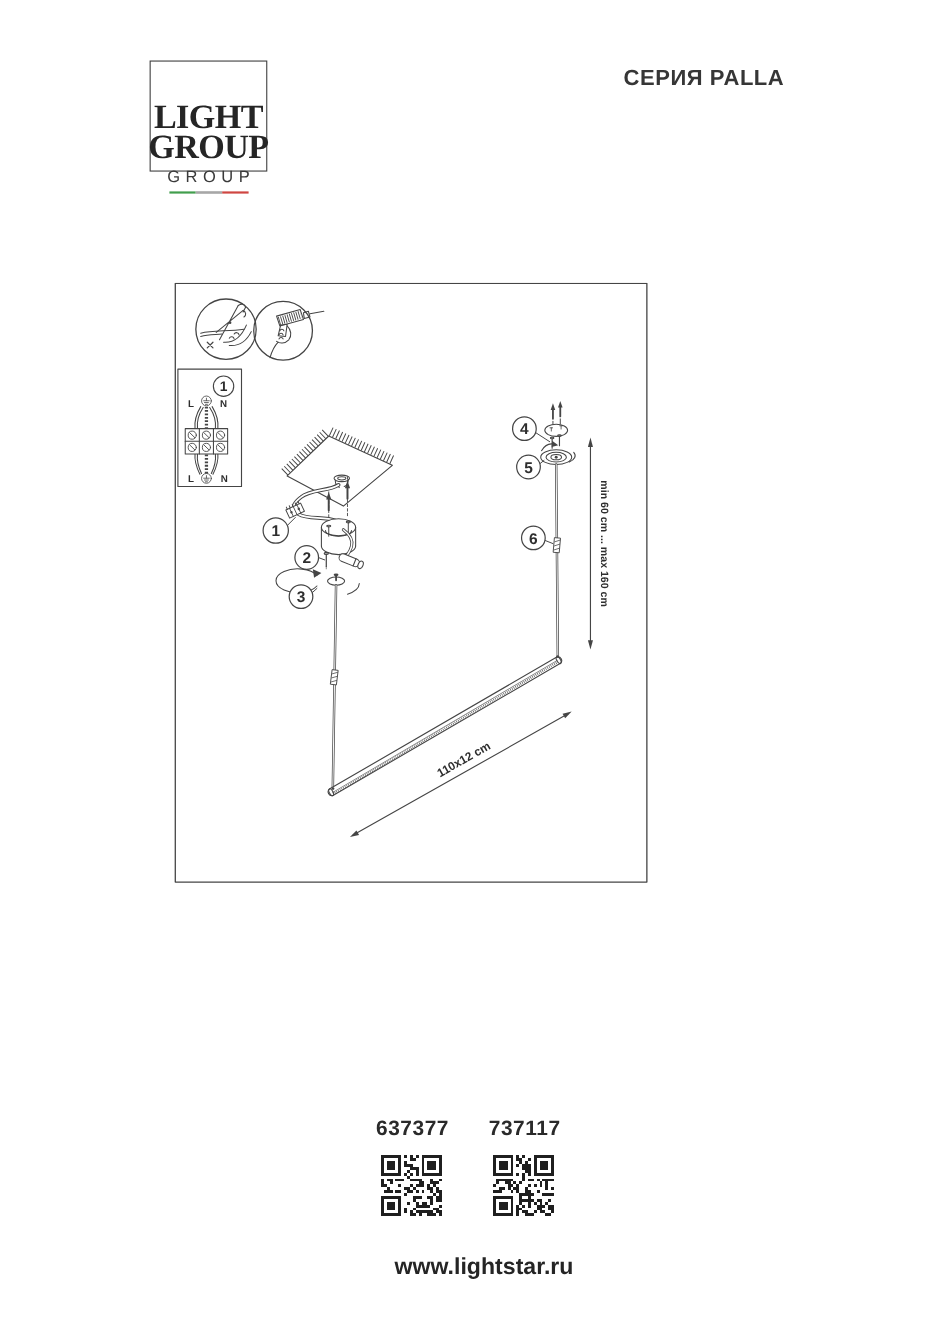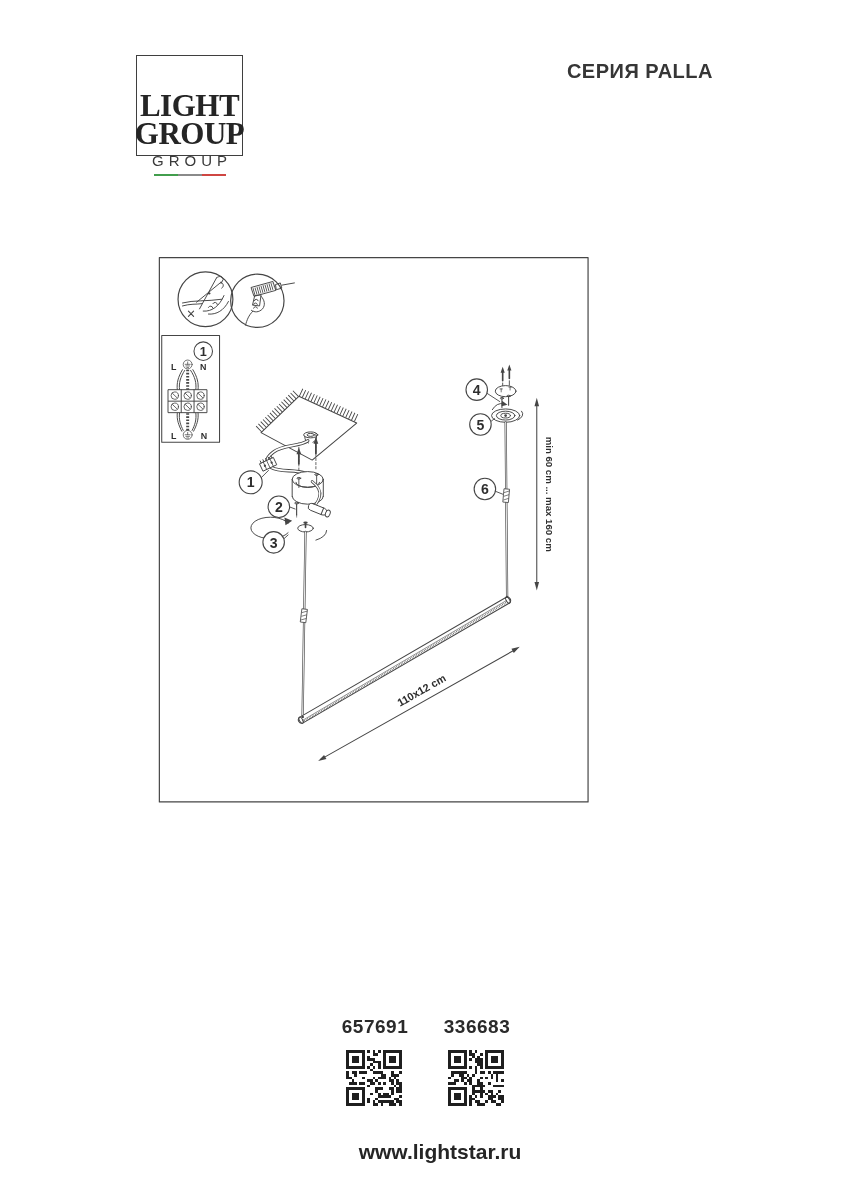--- a/index.html
+++ b/index.html
@@ -279,22 +279,22 @@
 
     <g>
       <line x1="352" y1="934.5" x2="616" y2="785.5" stroke-width="1.4"></line>
       <polygon points="348,937 359.2,934.4 356,928.8" fill="#454545" stroke="none"></polygon>
       <polygon points="620,783 612,791.2 608.8,785.6" fill="#454545" stroke="none"></polygon>
       <text transform="translate(490,846) rotate(-29.5)" text-anchor="middle" font-size="14.5" font-weight="bold" fill="#2e2e2e" stroke="none">110x12 cm</text>
     </g>
   </g>
 </svg>
 
-<div class="abs art-label" style="left:341px;">657691</div>
-<div class="abs art-label" style="left:443px;">336683</div>
+<div class="abs art-label" style="left:341px;">637377</div>
+<div class="abs art-label" style="left:443px;">737117</div>
 
 <svg class="abs qr-wrap" style="left:341px;" viewBox="0 0 25 25" shape-rendering="crispEdges">
     <rect x="0" y="0" width="25" height="25" fill="#ffffff"></rect>
     <path d="M2 2h1v1h-1zM3 2h1v1h-1zM4 2h1v1h-1zM5 2h1v1h-1zM6 2h1v1h-1zM7 2h1v1h-1zM8 2h1v1h-1zM10 2h1v1h-1zM12 2h1v1h-1zM14 2h1v1h-1zM16 2h1v1h-1zM17 2h1v1h-1zM18 2h1v1h-1zM19 2h1v1h-1zM20 2h1v1h-1zM21 2h1v1h-1zM22 2h1v1h-1zM2 3h1v1h-1zM8 3h1v1h-1zM12 3h1v1h-1zM13 3h1v1h-1zM16 3h1v1h-1zM22 3h1v1h-1zM2 4h1v1h-1zM4 4h1v1h-1zM5 4h1v1h-1zM6 4h1v1h-1zM8 4h1v1h-1zM10 4h1v1h-1zM16 4h1v1h-1zM18 4h1v1h-1zM19 4h1v1h-1zM20 4h1v1h-1zM22 4h1v1h-1zM2 5h1v1h-1zM4 5h1v1h-1zM5 5h1v1h-1zM6 5h1v1h-1zM8 5h1v1h-1zM10 5h1v1h-1zM11 5h1v1h-1zM12 5h1v1h-1zM16 5h1v1h-1zM18 5h1v1h-1zM19 5h1v1h-1zM20 5h1v1h-1zM22 5h1v1h-1zM2 6h1v1h-1zM4 6h1v1h-1zM5 6h1v1h-1zM6 6h1v1h-1zM8 6h1v1h-1zM12 6h1v1h-1zM13 6h1v1h-1zM14 6h1v1h-1zM16 6h1v1h-1zM18 6h1v1h-1zM19 6h1v1h-1zM20 6h1v1h-1zM22 6h1v1h-1zM2 7h1v1h-1zM8 7h1v1h-1zM11 7h1v1h-1zM14 7h1v1h-1zM16 7h1v1h-1zM22 7h1v1h-1zM2 8h1v1h-1zM3 8h1v1h-1zM4 8h1v1h-1zM5 8h1v1h-1zM6 8h1v1h-1zM7 8h1v1h-1zM8 8h1v1h-1zM10 8h1v1h-1zM12 8h1v1h-1zM14 8h1v1h-1zM16 8h1v1h-1zM17 8h1v1h-1zM18 8h1v1h-1zM19 8h1v1h-1zM20 8h1v1h-1zM21 8h1v1h-1zM22 8h1v1h-1zM11 9h1v1h-1zM2 10h1v1h-1zM4 10h1v1h-1zM5 10h1v1h-1zM7 10h1v1h-1zM8 10h1v1h-1zM9 10h1v1h-1zM12 10h1v1h-1zM13 10h1v1h-1zM14 10h1v1h-1zM15 10h1v1h-1zM19 10h1v1h-1zM22 10h1v1h-1zM2 11h1v1h-1zM5 11h1v1h-1zM15 11h1v1h-1zM16 11h1v1h-1zM19 11h1v1h-1zM20 11h1v1h-1zM21 11h1v1h-1zM2 12h1v1h-1zM3 12h1v1h-1zM8 12h1v1h-1zM12 12h1v1h-1zM14 12h1v1h-1zM15 12h1v1h-1zM16 12h1v1h-1zM18 12h1v1h-1zM20 12h1v1h-1zM4 13h1v1h-1zM10 13h1v1h-1zM11 13h1v1h-1zM13 13h1v1h-1zM18 13h1v1h-1zM19 13h1v1h-1zM21 13h1v1h-1zM3 14h1v1h-1zM4 14h1v1h-1zM5 14h1v1h-1zM7 14h1v1h-1zM8 14h1v1h-1zM11 14h1v1h-1zM12 14h1v1h-1zM14 14h1v1h-1zM16 14h1v1h-1zM19 14h1v1h-1zM21 14h1v1h-1zM22 14h1v1h-1zM10 15h1v1h-1zM20 15h1v1h-1zM22 15h1v1h-1zM2 16h1v1h-1zM3 16h1v1h-1zM4 16h1v1h-1zM5 16h1v1h-1zM6 16h1v1h-1zM7 16h1v1h-1zM8 16h1v1h-1zM13 16h1v1h-1zM14 16h1v1h-1zM15 16h1v1h-1zM18 16h1v1h-1zM19 16h1v1h-1zM21 16h1v1h-1zM22 16h1v1h-1zM2 17h1v1h-1zM8 17h1v1h-1zM13 17h1v1h-1zM19 17h1v1h-1zM21 17h1v1h-1zM22 17h1v1h-1zM2 18h1v1h-1zM4 18h1v1h-1zM5 18h1v1h-1zM6 18h1v1h-1zM8 18h1v1h-1zM11 18h1v1h-1zM14 18h1v1h-1zM16 18h1v1h-1zM17 18h1v1h-1zM19 18h1v1h-1zM2 19h1v1h-1zM4 19h1v1h-1zM5 19h1v1h-1zM6 19h1v1h-1zM8 19h1v1h-1zM14 19h1v1h-1zM15 19h1v1h-1zM16 19h1v1h-1zM17 19h1v1h-1zM18 19h1v1h-1zM22 19h1v1h-1zM2 20h1v1h-1zM4 20h1v1h-1zM5 20h1v1h-1zM6 20h1v1h-1zM8 20h1v1h-1zM10 20h1v1h-1zM13 20h1v1h-1zM20 20h1v1h-1zM21 20h1v1h-1zM2 21h1v1h-1zM8 21h1v1h-1zM10 21h1v1h-1zM12 21h1v1h-1zM14 21h1v1h-1zM15 21h1v1h-1zM16 21h1v1h-1zM17 21h1v1h-1zM18 21h1v1h-1zM19 21h1v1h-1zM21 21h1v1h-1zM22 21h1v1h-1zM2 22h1v1h-1zM3 22h1v1h-1zM4 22h1v1h-1zM5 22h1v1h-1zM6 22h1v1h-1zM7 22h1v1h-1zM8 22h1v1h-1zM12 22h1v1h-1zM13 22h1v1h-1zM15 22h1v1h-1zM18 22h1v1h-1zM19 22h1v1h-1zM20 22h1v1h-1zM22 22h1v1h-1z" fill="#1f1f1f"></path>
   </svg>
 <svg class="abs qr-wrap" style="left:443px;" viewBox="0 0 25 25" shape-rendering="crispEdges">
     <rect x="0" y="0" width="25" height="25" fill="#ffffff"></rect>
     <path d="M2 2h1v1h-1zM3 2h1v1h-1zM4 2h1v1h-1zM5 2h1v1h-1zM6 2h1v1h-1zM7 2h1v1h-1zM8 2h1v1h-1zM10 2h1v1h-1zM12 2h1v1h-1zM16 2h1v1h-1zM17 2h1v1h-1zM18 2h1v1h-1zM19 2h1v1h-1zM20 2h1v1h-1zM21 2h1v1h-1zM22 2h1v1h-1zM2 3h1v1h-1zM8 3h1v1h-1zM10 3h1v1h-1zM11 3h1v1h-1zM14 3h1v1h-1zM16 3h1v1h-1zM22 3h1v1h-1zM2 4h1v1h-1zM4 4h1v1h-1zM5 4h1v1h-1zM6 4h1v1h-1zM8 4h1v1h-1zM11 4h1v1h-1zM13 4h1v1h-1zM16 4h1v1h-1zM18 4h1v1h-1zM19 4h1v1h-1zM20 4h1v1h-1zM22 4h1v1h-1zM2 5h1v1h-1zM4 5h1v1h-1zM5 5h1v1h-1zM6 5h1v1h-1zM8 5h1v1h-1zM10 5h1v1h-1zM12 5h1v1h-1zM13 5h1v1h-1zM14 5h1v1h-1zM16 5h1v1h-1zM18 5h1v1h-1zM19 5h1v1h-1zM20 5h1v1h-1zM22 5h1v1h-1zM2 6h1v1h-1zM4 6h1v1h-1zM5 6h1v1h-1zM6 6h1v1h-1zM8 6h1v1h-1zM12 6h1v1h-1zM13 6h1v1h-1zM14 6h1v1h-1zM16 6h1v1h-1zM18 6h1v1h-1zM19 6h1v1h-1zM20 6h1v1h-1zM22 6h1v1h-1zM2 7h1v1h-1zM8 7h1v1h-1zM13 7h1v1h-1zM14 7h1v1h-1zM16 7h1v1h-1zM22 7h1v1h-1zM2 8h1v1h-1zM3 8h1v1h-1zM4 8h1v1h-1zM5 8h1v1h-1zM6 8h1v1h-1zM7 8h1v1h-1zM8 8h1v1h-1zM10 8h1v1h-1zM12 8h1v1h-1zM14 8h1v1h-1zM16 8h1v1h-1zM17 8h1v1h-1zM18 8h1v1h-1zM19 8h1v1h-1zM20 8h1v1h-1zM21 8h1v1h-1zM22 8h1v1h-1zM12 9h1v1h-1zM3 10h1v1h-1zM4 10h1v1h-1zM5 10h1v1h-1zM6 10h1v1h-1zM7 10h1v1h-1zM8 10h1v1h-1zM12 10h1v1h-1zM14 10h1v1h-1zM15 10h1v1h-1zM17 10h1v1h-1zM19 10h1v1h-1zM20 10h1v1h-1zM21 10h1v1h-1zM22 10h1v1h-1zM3 11h1v1h-1zM6 11h1v1h-1zM7 11h1v1h-1zM9 11h1v1h-1zM11 11h1v1h-1zM18 11h1v1h-1zM20 11h1v1h-1zM2 12h1v1h-1zM7 12h1v1h-1zM8 12h1v1h-1zM10 12h1v1h-1zM14 12h1v1h-1zM16 12h1v1h-1zM18 12h1v1h-1zM20 12h1v1h-1zM4 13h1v1h-1zM5 13h1v1h-1zM7 13h1v1h-1zM9 13h1v1h-1zM10 13h1v1h-1zM13 13h1v1h-1zM20 13h1v1h-1zM22 13h1v1h-1zM2 14h1v1h-1zM3 14h1v1h-1zM4 14h1v1h-1zM8 14h1v1h-1zM10 14h1v1h-1zM13 14h1v1h-1zM14 14h1v1h-1zM17 14h1v1h-1zM11 15h1v1h-1zM12 15h1v1h-1zM13 15h1v1h-1zM14 15h1v1h-1zM15 15h1v1h-1zM19 15h1v1h-1zM20 15h1v1h-1zM21 15h1v1h-1zM22 15h1v1h-1zM2 16h1v1h-1zM3 16h1v1h-1zM4 16h1v1h-1zM5 16h1v1h-1zM6 16h1v1h-1zM7 16h1v1h-1zM8 16h1v1h-1zM11 16h1v1h-1zM14 16h1v1h-1zM2 17h1v1h-1zM8 17h1v1h-1zM11 17h1v1h-1zM12 17h1v1h-1zM13 17h1v1h-1zM14 17h1v1h-1zM15 17h1v1h-1zM17 17h1v1h-1zM18 17h1v1h-1zM21 17h1v1h-1zM2 18h1v1h-1zM4 18h1v1h-1zM5 18h1v1h-1zM6 18h1v1h-1zM8 18h1v1h-1zM11 18h1v1h-1zM14 18h1v1h-1zM16 18h1v1h-1zM18 18h1v1h-1zM20 18h1v1h-1zM2 19h1v1h-1zM4 19h1v1h-1zM5 19h1v1h-1zM6 19h1v1h-1zM8 19h1v1h-1zM10 19h1v1h-1zM12 19h1v1h-1zM14 19h1v1h-1zM17 19h1v1h-1zM18 19h1v1h-1zM19 19h1v1h-1zM21 19h1v1h-1zM22 19h1v1h-1zM2 20h1v1h-1zM4 20h1v1h-1zM5 20h1v1h-1zM6 20h1v1h-1zM8 20h1v1h-1zM10 20h1v1h-1zM11 20h1v1h-1zM17 20h1v1h-1zM18 20h1v1h-1zM21 20h1v1h-1zM22 20h1v1h-1zM2 21h1v1h-1zM8 21h1v1h-1zM10 21h1v1h-1zM12 21h1v1h-1zM13 21h1v1h-1zM16 21h1v1h-1zM18 21h1v1h-1zM19 21h1v1h-1zM22 21h1v1h-1zM2 22h1v1h-1zM3 22h1v1h-1zM4 22h1v1h-1zM5 22h1v1h-1zM6 22h1v1h-1zM7 22h1v1h-1zM8 22h1v1h-1zM10 22h1v1h-1zM13 22h1v1h-1zM14 22h1v1h-1zM15 22h1v1h-1zM20 22h1v1h-1zM21 22h1v1h-1z" fill="#1f1f1f"></path>
   </svg>
 

